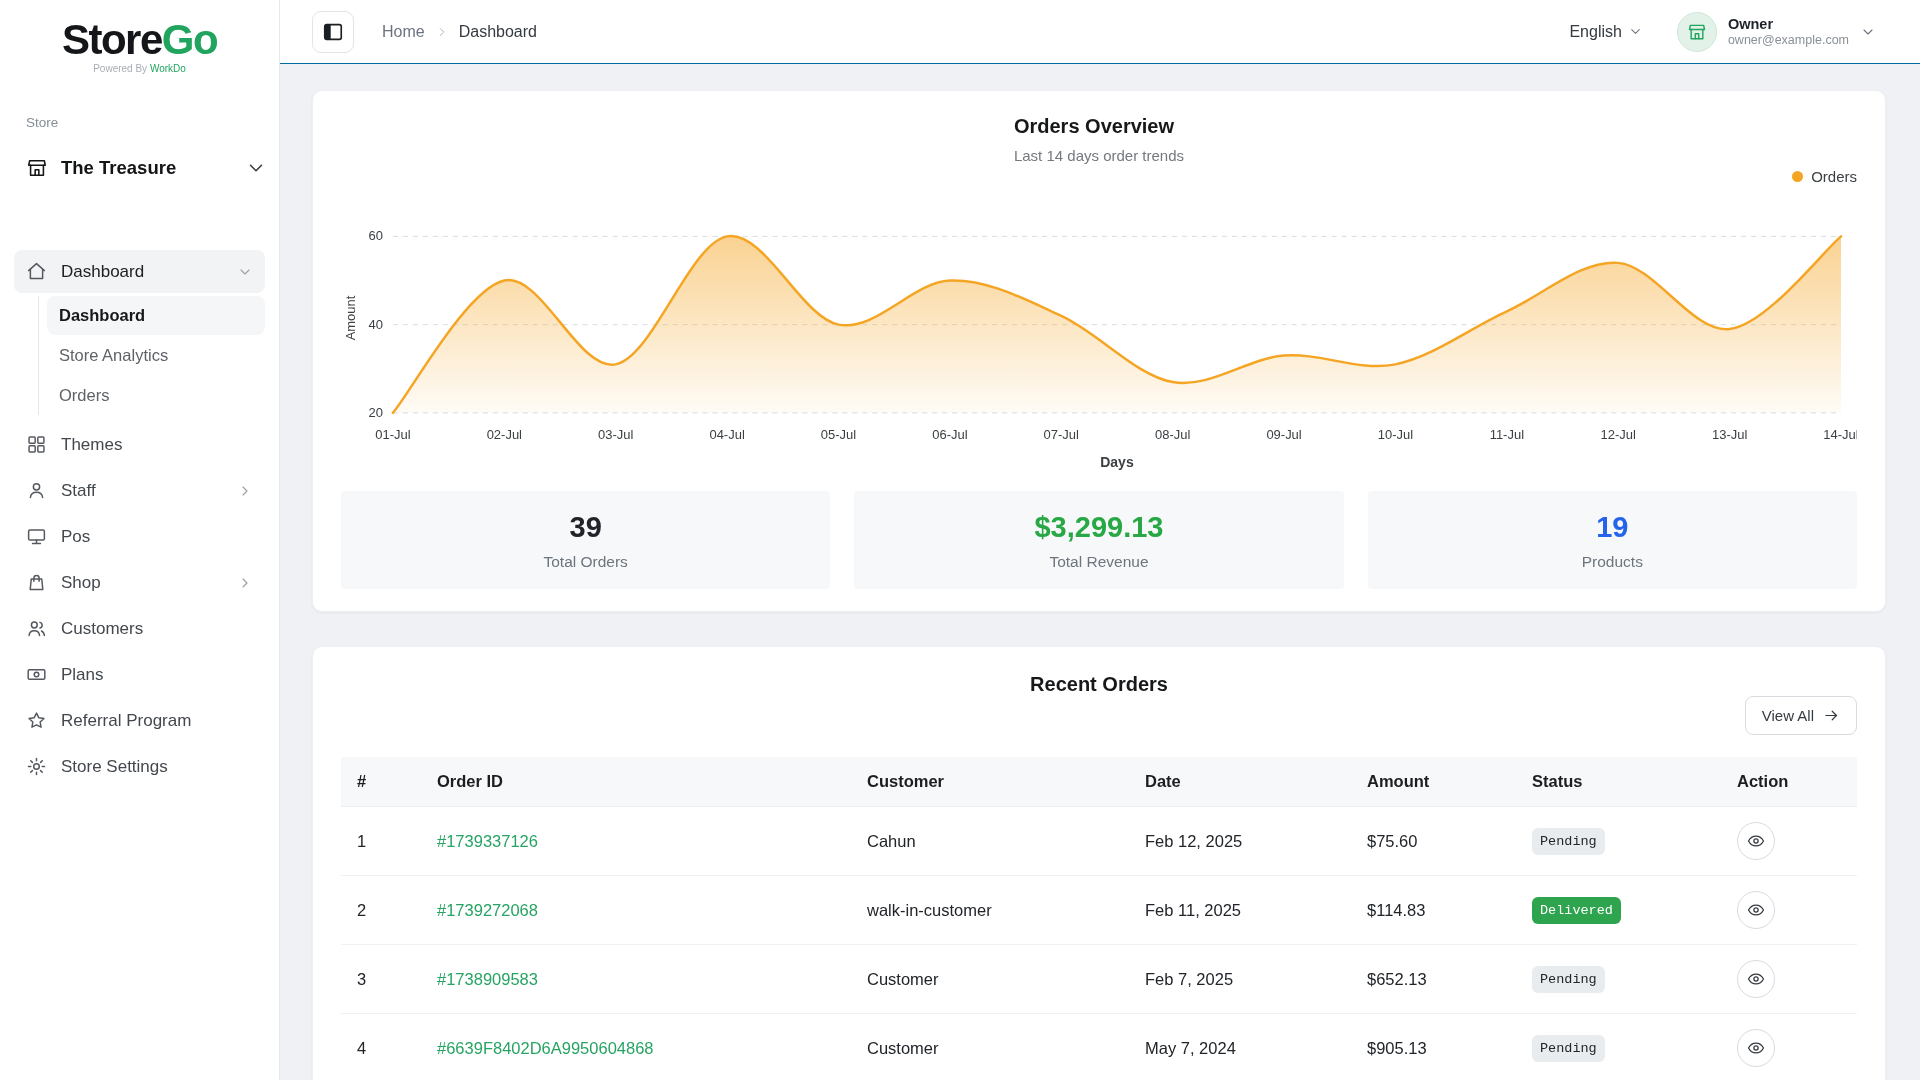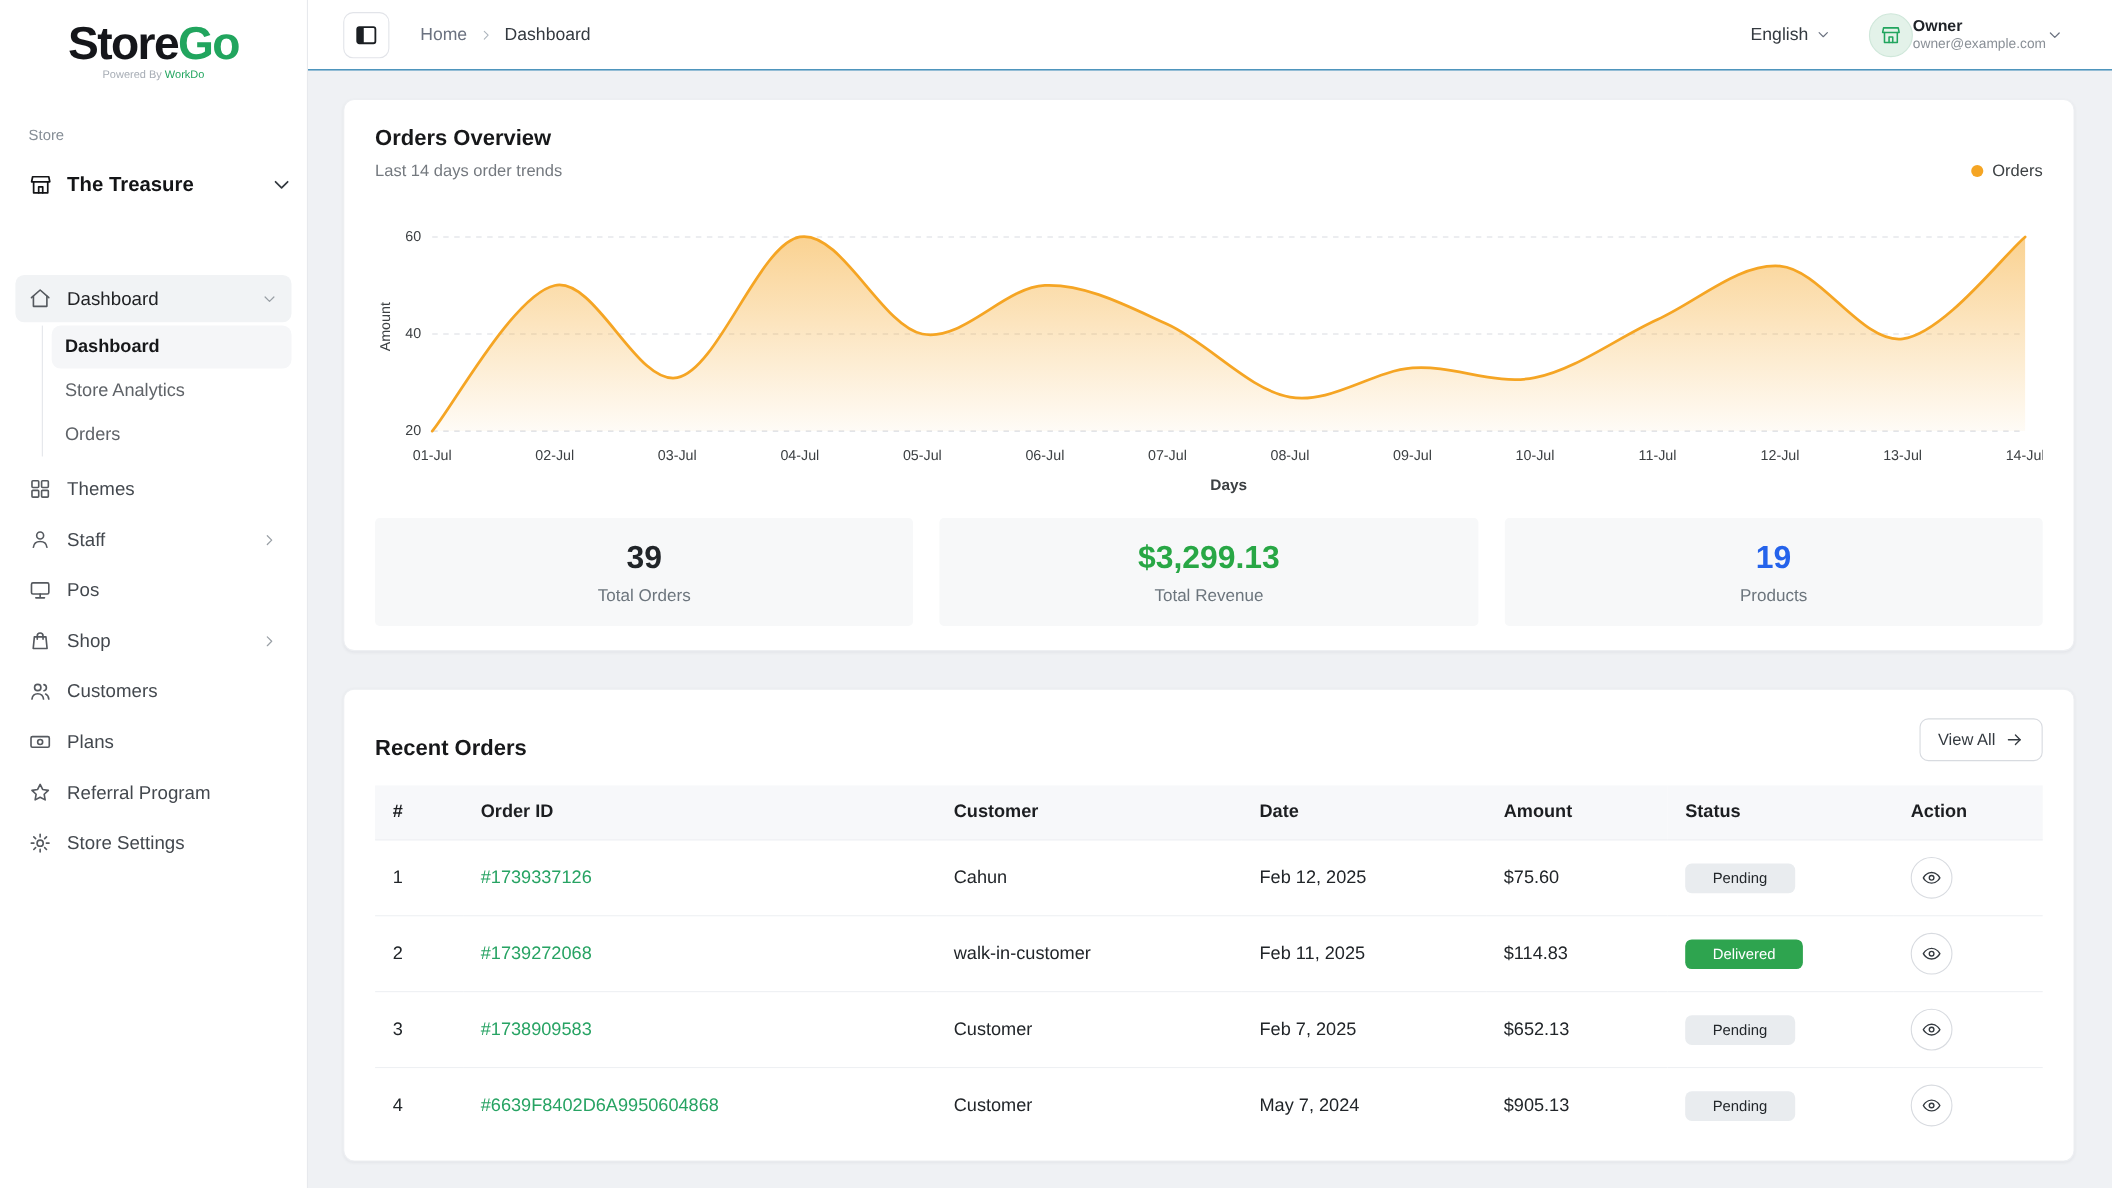--- a/index.html
+++ b/index.html
@@ -39,48 +39,48 @@
   .main { flex: 1; display: flex; flex-direction: column; min-width: 0; }
   .topbar { height: 64px; min-height: 64px; background: #fff; display: flex; align-items: center; padding: 0 44px 0 32px; border-bottom: 1px solid #0369a1; }
   .toggle-btn { width: 42px; height: 42px; border: 1px solid #e2e4e9; border-radius: 9px; background: #fff; display: flex; align-items: center; justify-content: center; cursor: pointer; color: #1b1f23; }
   .breadcrumb { margin-left: 28px; display: flex; align-items: center; gap: 10px; font-size: 16px; }
   .crumb-home { color: #6b7280; cursor: pointer; }
   .crumb-sep { color: #adb5bd; display: flex; }
   .crumb-current { color: #343a40; }
   .topbar-right { margin-left: auto; display: flex; align-items: center; gap: 34px; }
   .lang { display: flex; align-items: center; gap: 6px; font-size: 16px; color: #343a40; cursor: pointer; }
   .lang .chev, .user .chev { color: #6b7280; }
-  .user { display: flex; align-items: center; cursor: pointer; }
+  .user { display: flex; align-items: center; gap: 11px; cursor: pointer; }
   .avatar { width: 40px; height: 40px; border-radius: 50%; background: #e3f2e9; border: 1px solid #cfe7da; display: flex; align-items: center; justify-content: center; color: #21a55e; }
   .user-meta { line-height: 1.25; }
   .user-name { font-size: 14.5px; font-weight: 700; color: #1f2328; }
   .user-email { font-size: 12.5px; color: #8a9097; }
 
   
   .content { padding: 26px 34px 0 32px; flex: 1; overflow: hidden; }
   .card { background: #fff; border-radius: 10px; border: 1px solid #edeff2; box-shadow: 0 1px 3px rgba(20,24,33,.05); }
   .card.overview { padding: 24px 28px 22px; }
-  .card-head { display: flex; align-items: flex-end; }
+  .card-head { display: flex; align-items: center; flex-direction: column; }
   .card-title { font-size: 20px; font-weight: 700; color: #17181a; }
   .card-sub { font-size: 15px; color: #74797f; margin-top: 9px; }
   .legend { margin-left: auto; display: flex; align-items: center; gap: 8px; font-size: 15px; color: #3c4043; padding-top: 4px; }
   .legend-dot { width: 11px; height: 11px; border-radius: 50%; background: #f5a524; }
   .chart-wrap { margin-top: 22px; }
   .stats { display: flex; gap: 24px; margin-top: 12px; }
   .stat { flex: 1; background: #f7f8f9; border-radius: 4px; padding: 20px 10px 18px; text-align: center; }
   .stat-value { font-size: 29px; font-weight: 700; }
   .stat-label { font-size: 15.5px; color: #6c757d; margin-top: 9px; }
 
   .card.recent { margin-top: 34px; padding: 26px 28px 16px; }
   .view-all { margin-left: auto; display: flex; align-items: center; gap: 9px; border: 1px solid #d8dbe0; background: #fff; border-radius: 8px; padding: 10px 16px; font-size: 15px; color: #343a40; cursor: pointer; }
   table { width: 100%; border-collapse: collapse; margin-top: 22px; }
   thead th { background: #f7f8fa; text-align: left; font-size: 16.5px; font-weight: 600; color: #1c1e21; padding: 15px 16px; }
   tbody td { padding: 15px 16px; font-size: 16.5px; color: #212529; border-top: 1px solid #eef0f3; }
   .order-link { color: #27a363; text-decoration: none; cursor: pointer; text-align: right; }
-  .badge { display: inline-block; padding: 6px 25px; border-radius: 6px; font-size: 13.5px; font-weight: 500; }
+  .badge { display: inline-block; padding: 6px 8px; border-radius: 6px; font-size: 13.5px; font-weight: 500; font-family: Liberation Mono, monospace; }
   .action-btn { width: 38px; height: 38px; border-radius: 50%; border: 1px solid #d8dbe0; background: #fff; display: flex; align-items: center; justify-content: center; color: #343a40; cursor: pointer; }
 
   .footer { padding: 36px 0 0 32px; font-size: 15px; color: #6c757d; }
 
   .sicon { stroke: currentColor; fill: none; stroke-width: 1.7; stroke-linecap: round; stroke-linejoin: round; }
 </style>
 </head>
 <body>
 
 <div class="app">

